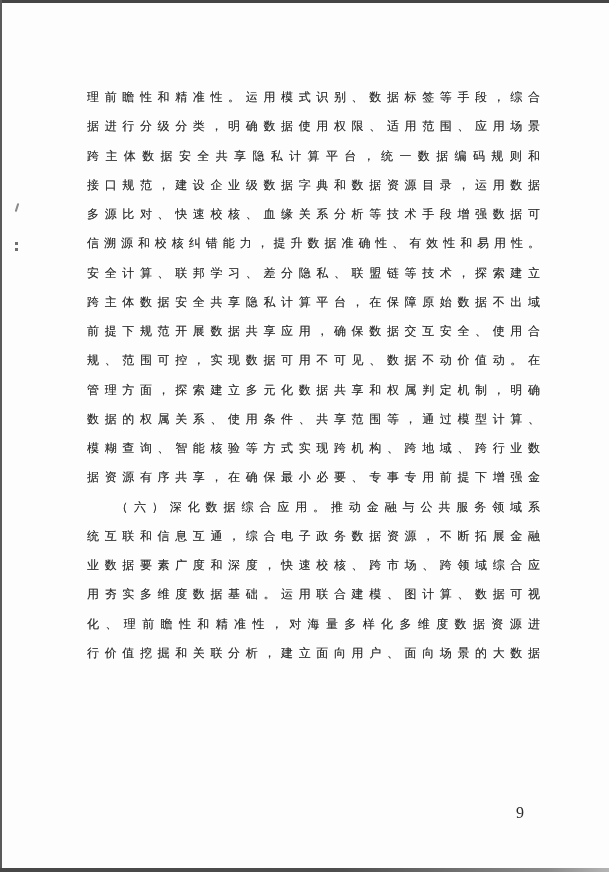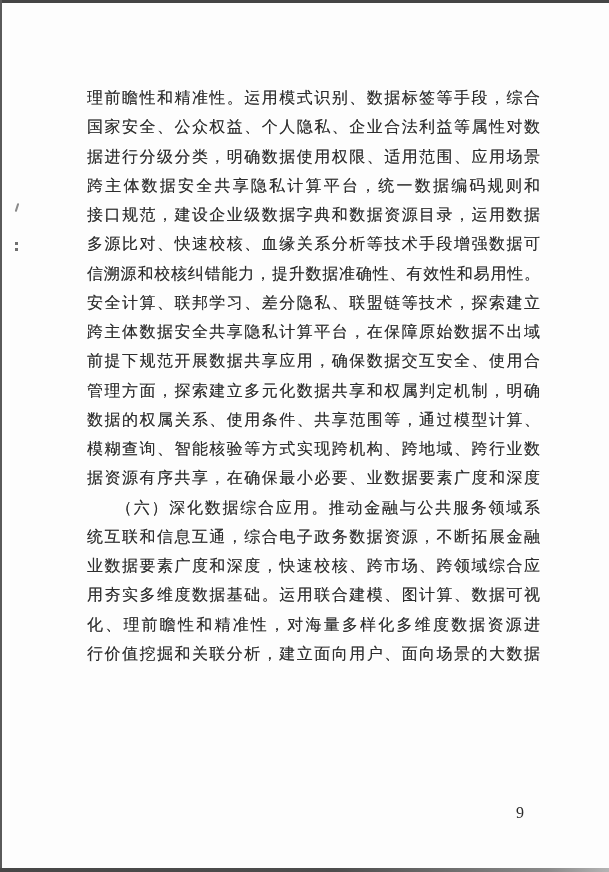--- a/index.html
+++ b/index.html
@@ -35,21 +35,21 @@
   }
   .body-text {
     position: absolute;
     left: 87px;
     top: 83px;
     width: 453px;
   }
   .text-line {
     height: 29.25px;
     line-height: 29.25px;
-    font-size: 16px;
+    font-size: 12px;
     color: #2e2e2e;
     text-align: justify;
     text-align-last: justify;
     text-justify: inter-character;
     overflow: hidden;
     white-space: nowrap;
     text-shadow: 0 0 0.4px rgba(40,40,40,0.55);
     letter-spacing: 0;
   }
   .text-line.indent {
@@ -93,33 +93,33 @@
 <div class="scan-page">
   <div class="edge-top"></div>
   <div class="edge-left"></div>
   <div class="edge-bottom"></div>
 
   <div class="speck-slash"></div>
   <div class="speck-colon"></div>
 
   <div class="body-text">
       <div class="text-line">理前瞻性和精准性。运用模式识别、数据标签等手段，综合</div>
-      <div class="text-line">国家安全、公众权益、个人隐私、企业合法利益等属性对数</div>
       <div class="text-line">据进行分级分类，明确数据使用权限、适用范围、应用场景</div>
       <div class="text-line">跨主体数据安全共享隐私计算平台，统一数据编码规则和</div>
       <div class="text-line">接口规范，建设企业级数据字典和数据资源目录，运用数据</div>
       <div class="text-line">多源比对、快速校核、血缘关系分析等技术手段增强数据可</div>
       <div class="text-line">信溯源和校核纠错能力，提升数据准确性、有效性和易用性。</div>
       <div class="text-line">安全计算、联邦学习、差分隐私、联盟链等技术，探索建立</div>
       <div class="text-line">跨主体数据安全共享隐私计算平台，在保障原始数据不出域</div>
       <div class="text-line">前提下规范开展数据共享应用，确保数据交互安全、使用合</div>
+      <div class="text-line">规、范围可控，实现数据可用不可见、数据不动价值动。在</div>
       <div class="text-line">管理方面，探索建立多元化数据共享和权属判定机制，明确</div>
       <div class="text-line">数据的权属关系、使用条件、共享范围等，通过模型计算、</div>
       <div class="text-line">模糊查询、智能核验等方式实现跨机构、跨地域、跨行业数</div>
-      <div class="text-line">据资源有序共享，在确保最小必要、业数据要素广度和深度</div>
+      <div class="text-line">据资源有序共享，在确保最小必要、专事专用前提下增强金</div>
       <div class="text-line indent">（六）深化数据综合应用。推动金融与公共服务领域系</div>
       <div class="text-line">统互联和信息互通，综合电子政务数据资源，不断拓展金融</div>
       <div class="text-line">业数据要素广度和深度，快速校核、跨市场、跨领域综合应</div>
       <div class="text-line">用夯实多维度数据基础。运用联合建模、图计算、数据可视</div>
       <div class="text-line">化、理前瞻性和精准性，对海量多样化多维度数据资源进</div>
       <div class="text-line">行价值挖掘和关联分析，建立面向用户、面向场景的大数据</div>
     </div>
 
   <div class="page-number">9</div>
 </div>

